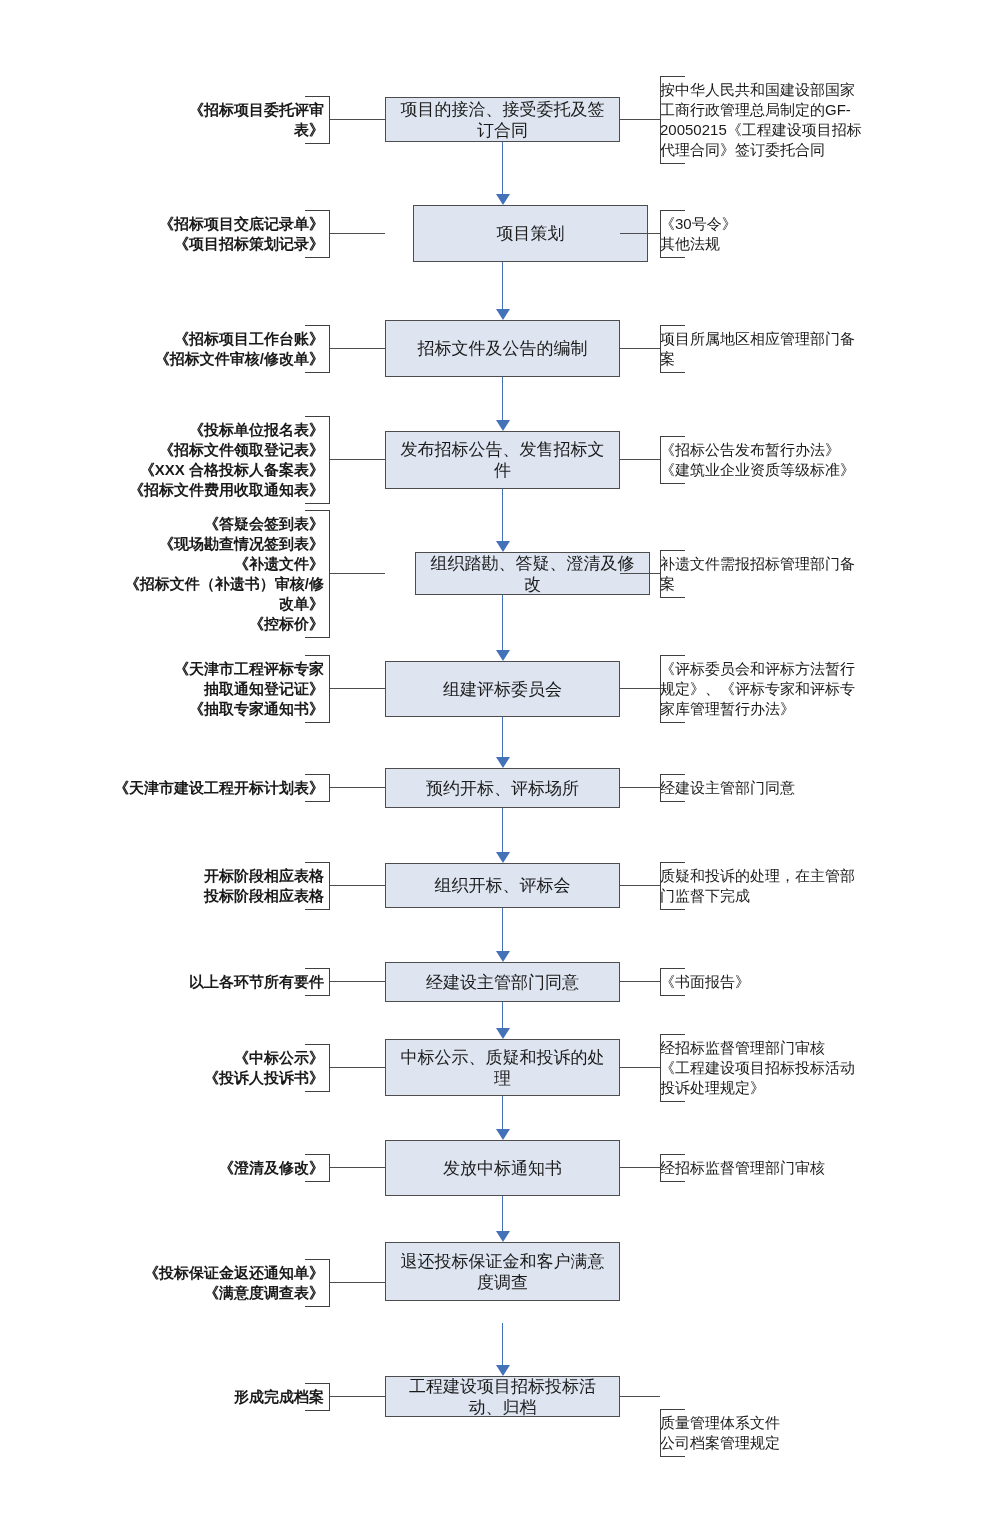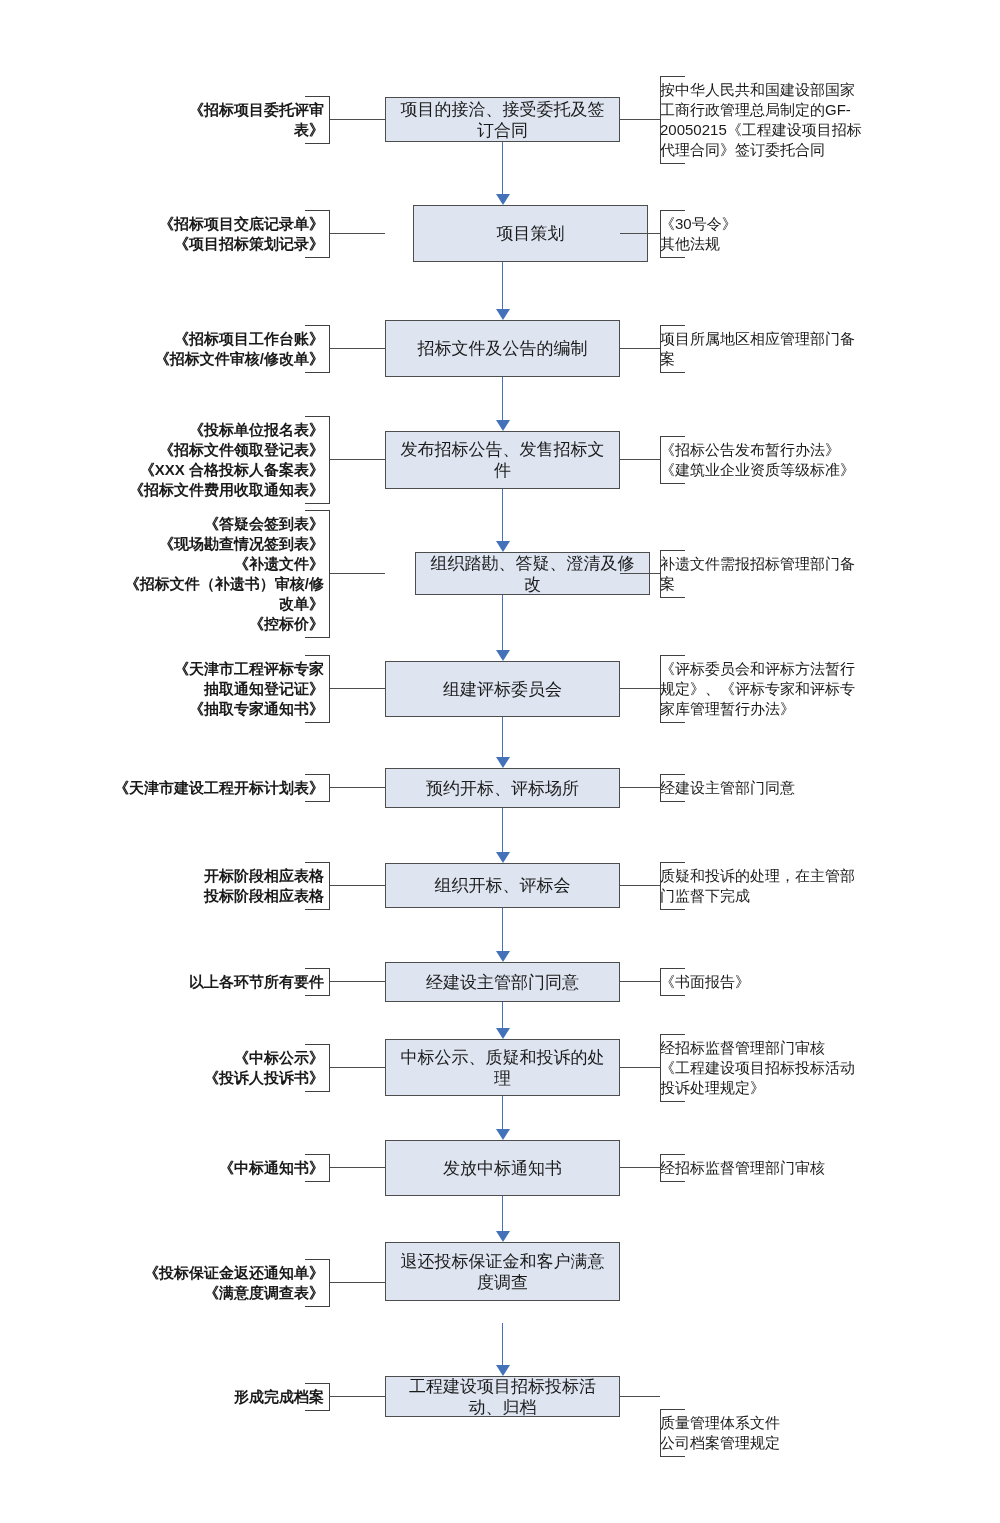--- a/index.html
+++ b/index.html
@@ -192,21 +192,21 @@
 《工程建设项目招标投标活动
 投诉处理规定》</div>
     <div class="hline" style="left: 620px; width: 40px; top: 1066.5px;"></div>
     <div class="arrow" style="left: 495.5px; top: 1096px; height: 44px;">
       <div class="shaft"></div>
       <div class="head"></div>
     </div>
     <div class="box" style="top: 1140px; height: 56px;">
       <span>发放中标通知书</span>
     </div>
-    <div class="note left-note" style="right: 670px; top: 1168px;">《中标通知书》</div>
+    <div class="note left-note" style="right: 670px; top: 1168px;">《澄清及修改》</div>
     <div class="hline" style="left: 330px; width: 55px; top: 1167px;"></div>
     <div class="note right-note" style="left: 660px; top: 1168px;">经招标监督管理部门审核</div>
     <div class="hline" style="left: 620px; width: 40px; top: 1167px;"></div>
     <div class="arrow" style="left: 495.5px; top: 1196px; height: 46px;">
       <div class="shaft"></div>
       <div class="head"></div>
     </div>
     <div class="box" style="top: 1242px; height: 59px;">
       <span>退还投标保证金和客户满意度调查</span>
     </div>

